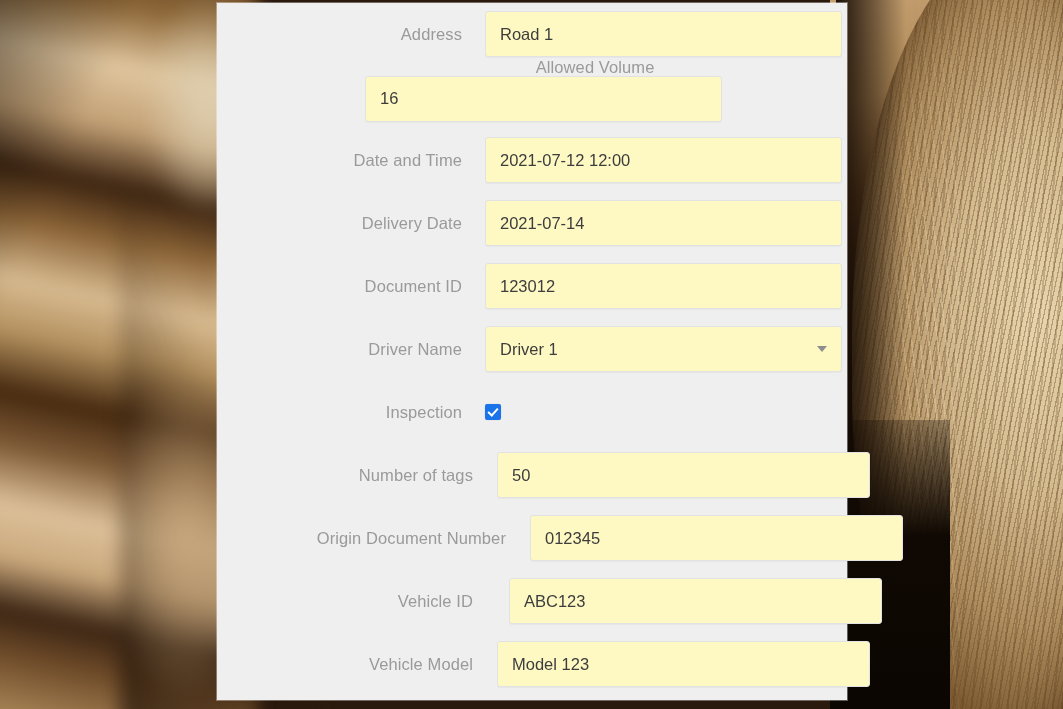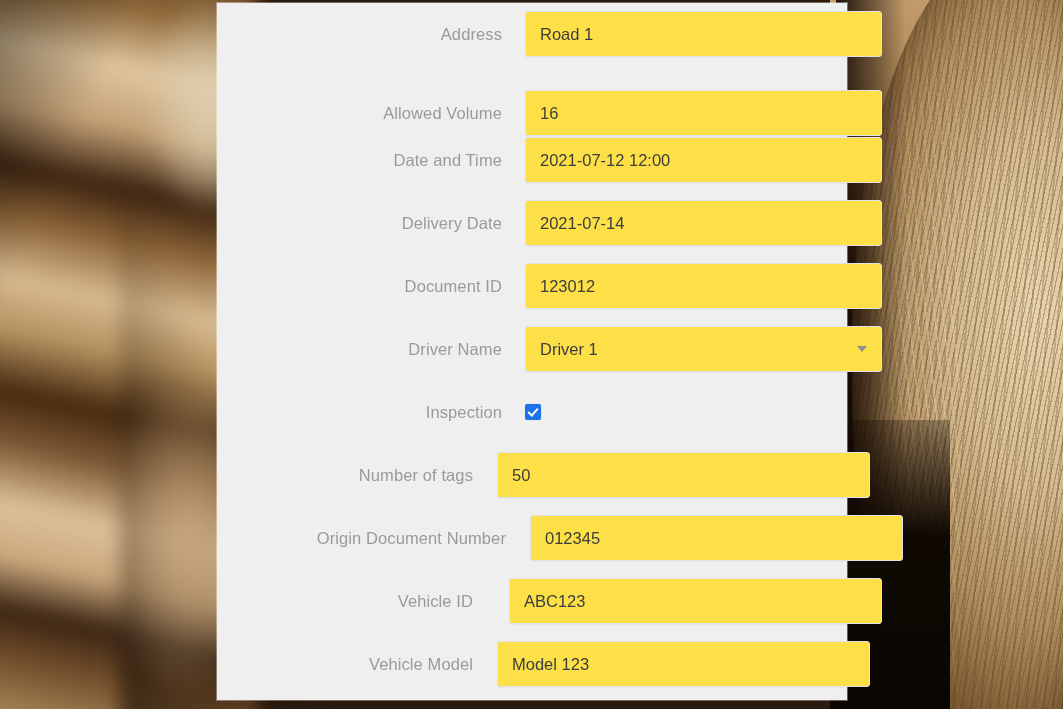--- a/index.html
+++ b/index.html
@@ -137,21 +137,21 @@
 
   .form-row {
     position: absolute;
     left: 0;
     height: 46px;
     display: flex;
     align-items: center;
   }
 
   
-  .row-a { width: 630px; margin-left: 40px; }
+  .row-a { width: 630px; }
   .row-a .lbl {
     width: 245px;
     text-align: right;
     padding-right: 0;
   }
   .row-a .ctrl {
     margin-left: 23px;
     width: 357px;
   }
 
@@ -171,21 +171,21 @@
     color: #9a9a9a;
     letter-spacing: .1px;
     white-space: nowrap;
     line-height: 1;
     user-select: none;
   }
 
   .field {
     box-sizing: border-box;
     height: 46px;
-    background: #fde047;
+    background: #fef9c3;
     border: 1px solid #e2e2e2;
     border-radius: 3px;
     display: flex;
     align-items: center;
     padding: 0 14px;
     font-size: 16.5px;
     color: #3d3d3d;
     box-shadow: 0 1px 1px rgba(0,0,0,.035);
   }
 
@@ -257,21 +257,21 @@
   <div class="form-panel">
     <div class="form-rows" id="form-rows">
         <div class="form-row row-a" style="top: 8px;">
           <div class="lbl">Address</div>
           <div class="ctrl">
             <div class="field">
               <span class="field-text">Road 1</span>
             </div>
           </div>
         </div>
-        <div class="form-row row-a" style="top: 87px;">
+        <div class="form-row row-a" style="top: 56px; flex-direction: column;">
           <div class="lbl">Allowed Volume</div>
           <div class="ctrl">
             <div class="field">
               <span class="field-text">16</span>
             </div>
           </div>
         </div>
         <div class="form-row row-a" style="top: 134px;">
           <div class="lbl">Date and Time</div>
           <div class="ctrl">

